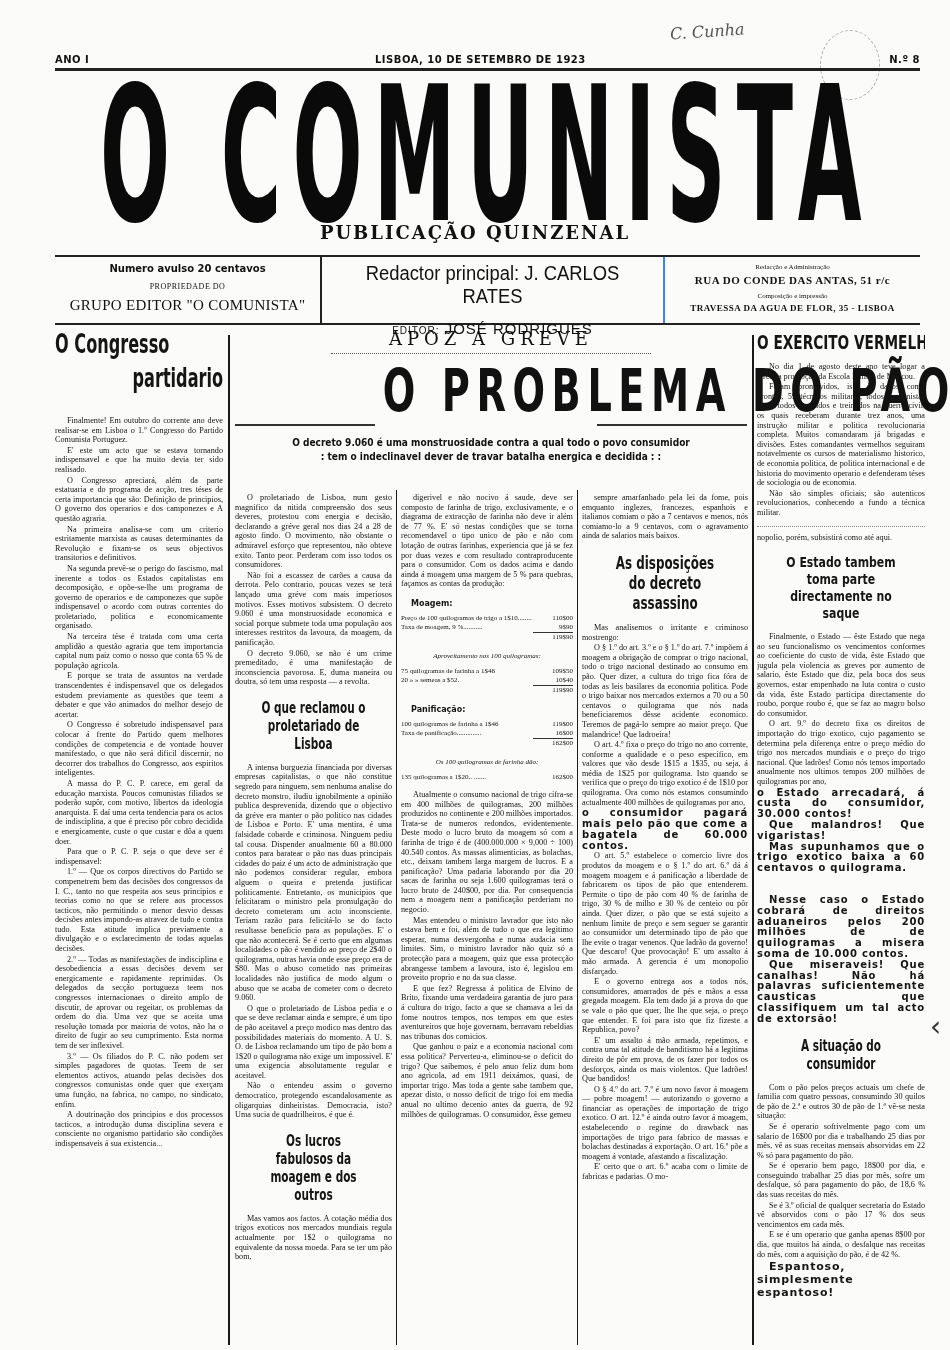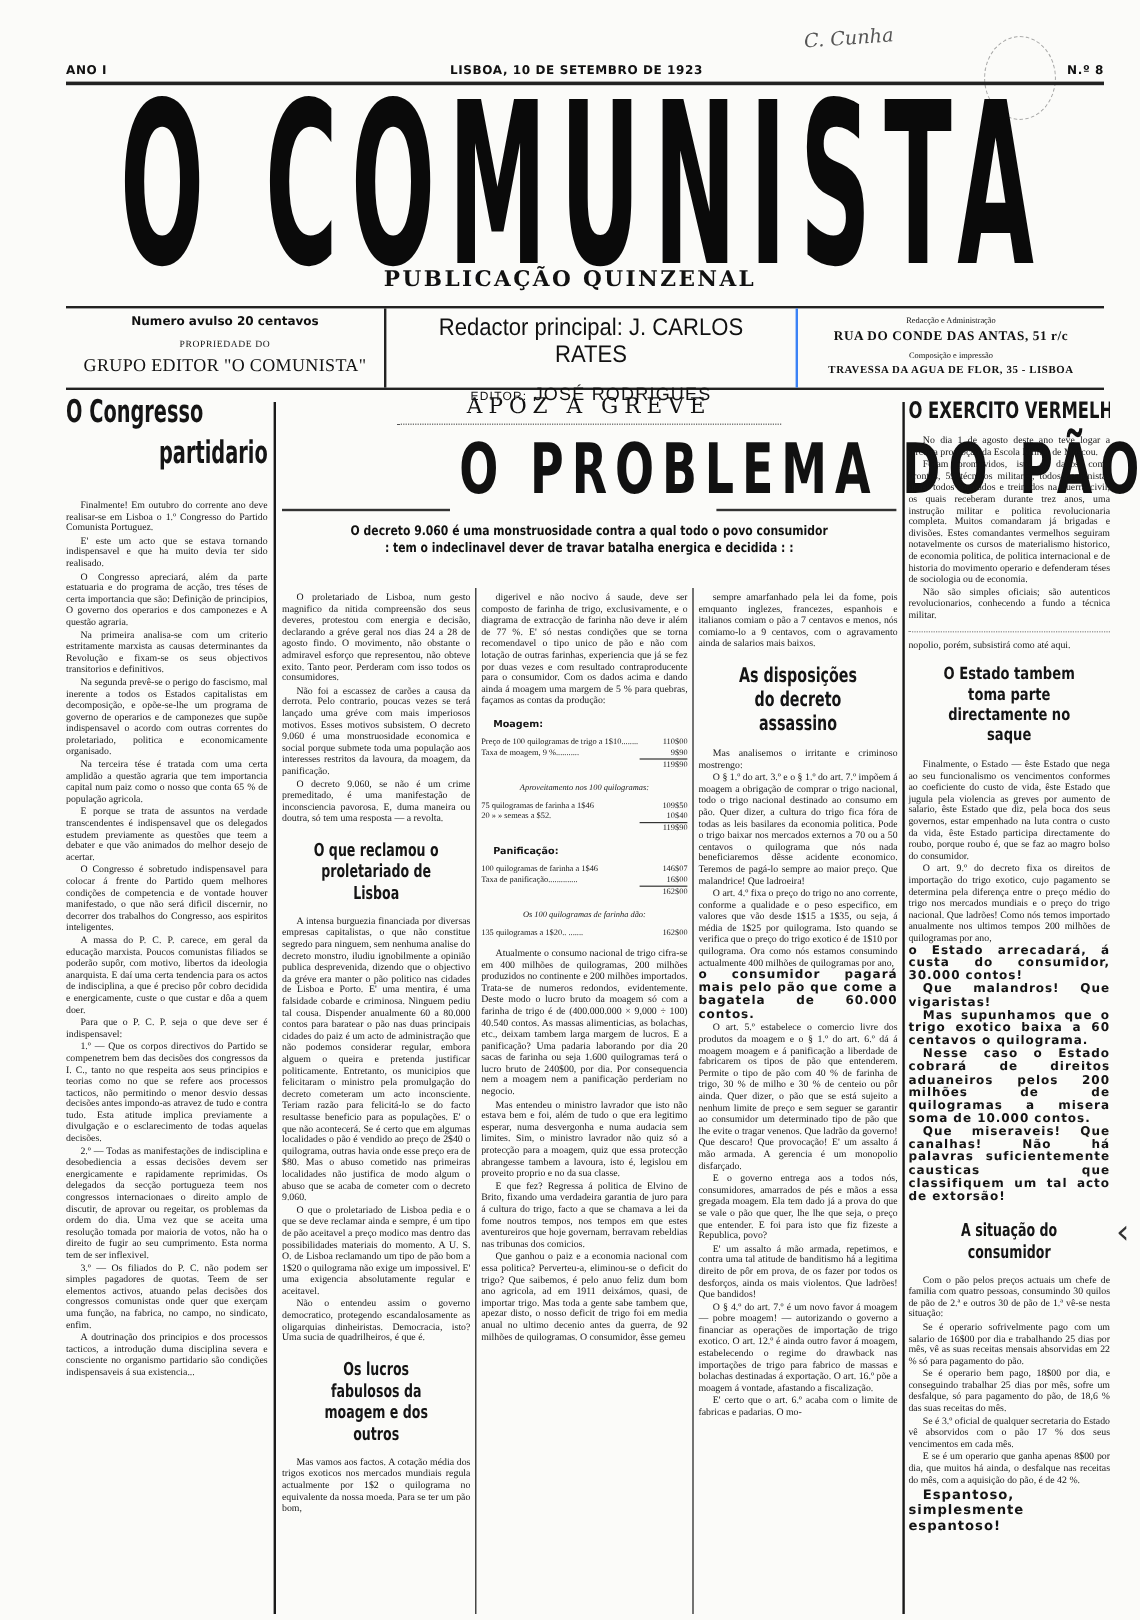--- a/index.html
+++ b/index.html
@@ -158,21 +158,21 @@
       </div>
     <div class="table-row">
         <span>20 » » semeas a $52.</span>
         <span>10$40</span>
       </div>
     <div class="sum-line"></div>
     <div style="text-align:right;">119$90</div>
     <div class="table-label">Panificação:</div>
     <div class="table-row">
         <span>100 quilogramas de farinha a 1$46</span>
-        <span>146$07</span>
+        <span>119$00</span>
       </div>
     <div class="table-row">
         <span>Taxa de panificação..............</span>
         <span>16$00</span>
       </div>
     <div class="sum-line"></div>
     <div style="text-align:right;">162$00</div>
     <div class="italic-label">Os 100 quilogramas de farinha dão:</div>
     <div class="table-row">
         <span>135 quilogramas a 1$20.. .......</span>
@@ -207,21 +207,21 @@
   <p>Foram promovidos, isto é, dados como prontos, 59 técnicos militares, todos comunistas quasi todos formados e treinados na guerra civil, os quais receberam durante trez anos, uma instrução militar e politica revolucionaria completa. Muitos comandaram já brigadas e divisões. Estes comandantes vermelhos seguiram notavelmente os cursos de materialismo historico, de economia politica, de politica internacional e de historia do movimento operario e defenderam téses de sociologia ou de economia.</p>
   <p>Não são simples oficiais; são autenticos revolucionarios, conhecendo a fundo a técnica militar.</p>
   <div style="border-top:1px dotted #888; margin:8px 0 6px;"></div>
   <p style="text-indent:0;">nopolio, porém, subsistirá como até aqui.</p>
   <div class="section-head" style="font-size:14px; line-height:17px; transform:scaleX(0.78);">O Estado tambem toma parte directamente no saque</div>
   <p>Finalmente, o Estado — êste Estado que nega ao seu funcionalismo os vencimentos conformes ao coeficiente do custo de vida, êste Estado que jugula pela violencia as greves por aumento de salario, êste Estado que diz, pela boca dos seus governos, estar empenhado na luta contra o custo da vida, êste Estado participa directamente do roubo, porque roubo é, que se faz ao magro bolso do consumidor.</p>
   <p>O art. 9.º do decreto fixa os direitos de importação do trigo exotico, cujo pagamento se determina pela diferença entre o preço médio do trigo nos mercados mundiais e o preço do trigo nacional. Que ladrões! Como nós temos importado anualmente nos ultimos tempos 200 milhões de quilogramas por ano,</p>
   <div class="bold-block">o Estado arrecadará, á custa do consumidor, 30.000 contos!</div>
   <div class="bold-block" style="text-indent:12px;">Que malandros! Que vigaristas!</div>
   <div class="bold-block" style="text-indent:12px;">Mas supunhamos que o trigo exotico baixa a 60 centavos o quilograma.</div>
-  <div class="bold-block" style="text-indent:12px;">Nesse caso o Estado cobrará de direitos aduaneiros pelos 200 milhões de de quilogramas a misera soma de 10.000 contos.</div>
+  <div class="bold-block" style="text-indent:12px;margin-top:21px;">Nesse caso o Estado cobrará de direitos aduaneiros pelos 200 milhões de de quilogramas a misera soma de 10.000 contos.</div>
   <div class="bold-block" style="text-indent:12px;">Que miseraveis! Que canalhas! Não há palavras suficientemente causticas que classifiquem um tal acto de extorsão!</div>
   <div class="section-head" style="font-size:15px;">A situação do consumidor</div>
   <p>Com o pão pelos preços actuais um chefe de familia com quatro pessoas, consumindo 30 quilos de pão de 2.ª e outros 30 de pão de 1.ª vê-se nesta situação:</p>
   <p>Se é operario sofrivelmente pago com um salario de 16$00 por dia e trabalhando 25 dias por mês, vê as suas receitas mensais absorvidas em 22 % só para pagamento do pão.</p>
   <p>Se é operario bem pago, 18$00 por dia, e conseguindo trabalhar 25 dias por mês, sofre um desfalque, só para pagamento do pão, de 18,6 % das suas receitas do mês.</p>
   <p>Se é 3.º oficial de qualquer secretaria do Estado vê absorvidos com o pão 17 % dos seus vencimentos em cada mês.</p>
   <p>E se é um operario que ganha apenas 8$00 por dia, que muitos há ainda, o desfalque nas receitas do mês, com a aquisição do pão, é de 42 %.</p>
   <div class="bold-block" style="font-size:11px; line-height:13px; text-indent:12px;">Espantoso, simplesmente espantoso!</div>
 </div>
 

